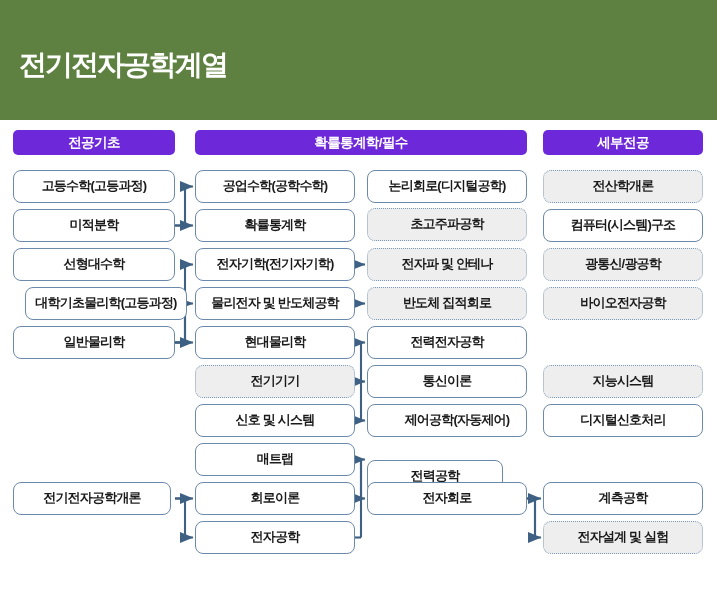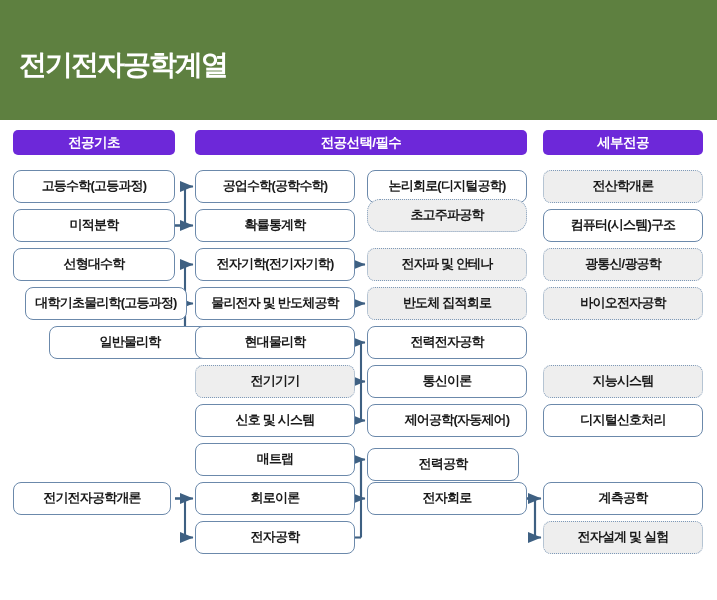--- a/index.html
+++ b/index.html
@@ -98,48 +98,48 @@
 
       <path d="M361,222.5 L361,300.5"></path>
       <path d="M355,222.5 L361,222.5"></path>
       <path d="M361,339.5 L361,417.5"></path>
       <path d="M355,417.5 L361,417.5"></path>
       <path d="M535,378.5 L535,417.5"></path>
     </g>
   </svg>
 
   <div class="col-head" style="left:13px;top:10px;width:162px;">전공기초</div>
-  <div class="col-head" style="left:195px;top:10px;width:332px;">전공선택/필수</div>
+  <div class="col-head" style="left:195px;top:10px;width:332px;">확률통계학/필수</div>
   <div class="col-head" style="left:543px;top:10px;width:160px;">세부전공</div>
 
   <div id="nodes">
       <div class="node solid" style="left: 13px; top: 50px; width: 162px;">고등수학(고등과정)</div>
       <div class="node solid" style="left: 13px; top: 89px; width: 162px;">미적분학</div>
       <div class="node solid" style="left: 13px; top: 128px; width: 162px;">선형대수학</div>
       <div class="node solid" style="left: 13px; top: 167px; width: 162px; margin-left: 12px;">대학기초물리학(고등과정)</div>
-      <div class="node solid" style="left: 13px; top: 206px; width: 162px; margin-left: 36px;">일반물리학</div>
+      <div class="node solid" style="left: 13px; top: 206px; width: 162px;">일반물리학</div>
       <div class="node solid" style="left: 13px; top: 362px; width: 158px;">전기전자공학개론</div>
       <div class="node solid" style="left: 195px; top: 50px; width: 160px;">공업수학(공학수학)</div>
       <div class="node solid" style="left: 195px; top: 89px; width: 160px;">확률통계학</div>
       <div class="node solid" style="left: 195px; top: 128px; width: 160px;">전자기학(전기자기학)</div>
       <div class="node solid" style="left: 195px; top: 167px; width: 160px;">물리전자 및 반도체공학</div>
       <div class="node solid" style="left: 195px; top: 206px; width: 160px;">현대물리학</div>
       <div class="node dashed" style="left: 195px; top: 245px; width: 160px;">전기기기</div>
       <div class="node solid" style="left: 195px; top: 284px; width: 160px;">신호 및 시스템</div>
       <div class="node solid" style="left: 195px; top: 323px; width: 160px;">매트랩</div>
       <div class="node solid" style="left: 195px; top: 362px; width: 160px;">회로이론</div>
       <div class="node solid" style="left: 195px; top: 401px; width: 160px;">전자공학</div>
       <div class="node solid" style="left: 367px; top: 50px; width: 160px;">논리회로(디지털공학)</div>
-      <div class="node dashed" style="left: 367px; top: 79px; width: 160px; border-radius: 13px;">초고주파공학</div>
+      <div class="node dashed" style="left: 367px; top: 88px; width: 160px;">초고주파공학</div>
       <div class="node dashed" style="left: 367px; top: 128px; width: 160px;">전자파 및 안테나</div>
       <div class="node dashed" style="left: 367px; top: 167px; width: 160px;">반도체 집적회로</div>
       <div class="node solid" style="left: 367px; top: 206px; width: 160px;">전력전자공학</div>
       <div class="node solid" style="left: 367px; top: 245px; width: 160px;">통신이론</div>
       <div class="node solid" style="left: 367px; top: 284px; width: 160px; padding-left: 20px;">제어공학(자동제어)</div>
-      <div class="node solid" style="left: 367px; top: 328px; width: 152px;">전력공학</div>
+      <div class="node solid" style="left: 367px; top: 340px; width: 136px;">전력공학</div>
       <div class="node solid" style="left: 367px; top: 362px; width: 160px;">전자회로</div>
       <div class="node dashed" style="left: 543px; top: 50px; width: 160px;">전산학개론</div>
       <div class="node solid" style="left: 543px; top: 89px; width: 160px;">컴퓨터(시스템)구조</div>
       <div class="node dashed" style="left: 543px; top: 128px; width: 160px;">광통신/광공학</div>
       <div class="node dashed" style="left: 543px; top: 167px; width: 160px;">바이오전자공학</div>
       <div class="node dashed" style="left: 543px; top: 245px; width: 160px;">지능시스템</div>
       <div class="node solid" style="left: 543px; top: 284px; width: 160px;">디지털신호처리</div>
       <div class="node solid" style="left: 543px; top: 362px; width: 160px;">계측공학</div>
       <div class="node dashed" style="left: 543px; top: 401px; width: 160px;">전자설계 및 실험</div>
     </div>

